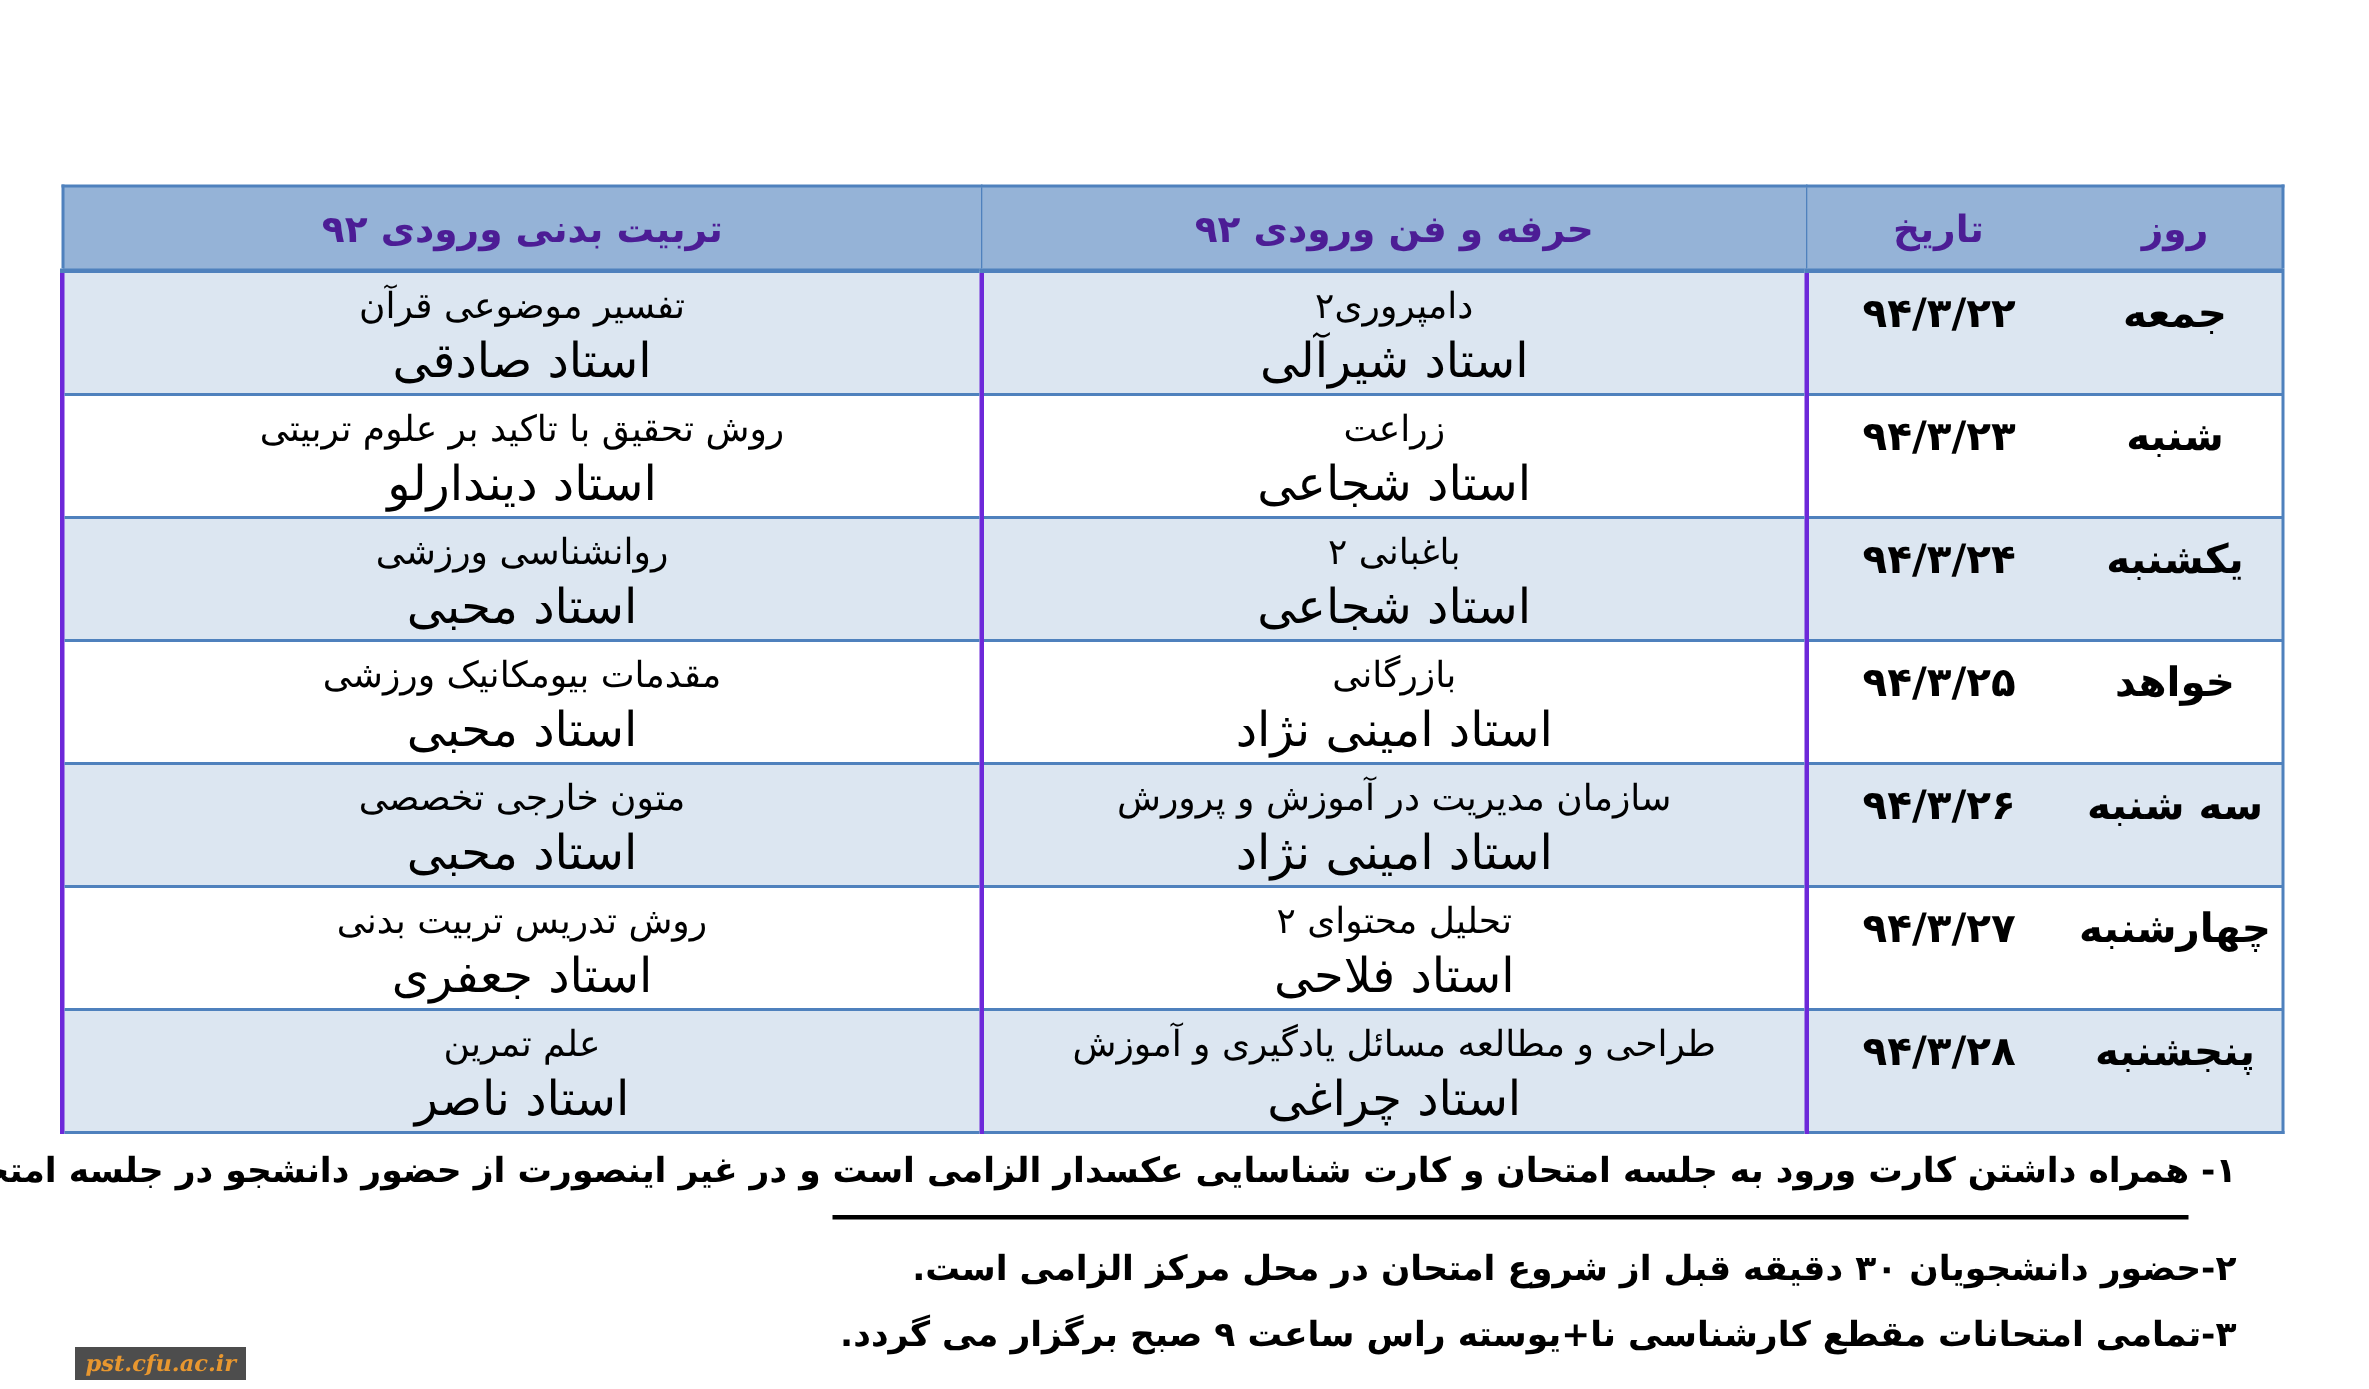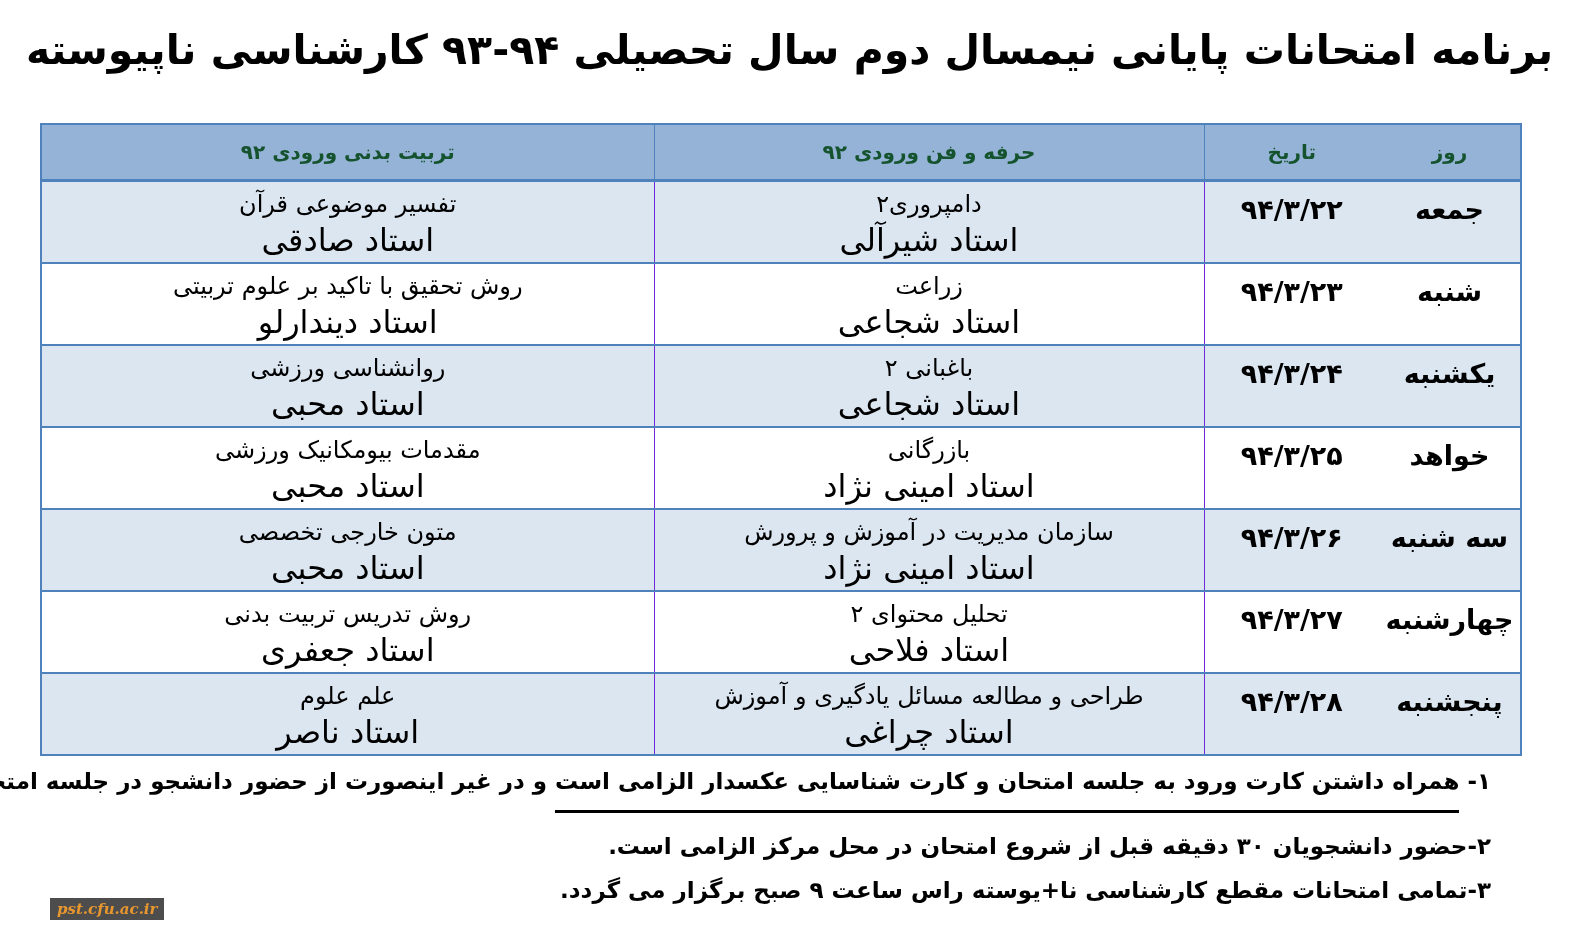--- a/index.html
+++ b/index.html
@@ -22,28 +22,28 @@
     border:2px solid var(--table-border,#4F81BD);
   }
   .schedule col.c-day{width:142px;}
   .schedule col.c-date{width:175px;}
   .schedule col.c-herfeh{width:550px;}
   .schedule col.c-tarbiat{width:613px;}
 
   .schedule th{
     background:var(--header-bg,#95B3D7);
     height:52px;
-    font-size:20px;font-weight:bold;color:#14532d;
+    font-size:25px;font-weight:bold;color:#4c1d95;
     text-align:center;vertical-align:middle;
     border-left:1px solid var(--table-border,#4F81BD);
     border-bottom:3px solid var(--table-border,#4F81BD);
   }
   .schedule td{
     height:75px;
-    border-left:1px solid #6d28d9;
+    border-left:3px solid #6d28d9;
     border-top:2px solid var(--table-border,#4F81BD);
     vertical-align:top;text-align:center;color:#000;
   }
   .schedule th:first-child,.schedule td:first-child{border-left:none;margin-top:40px;}
   .schedule tr.stripe td{background:var(--row-stripe-bg,#DCE6F1);}
   .schedule tr.plain td{background:var(--row-plain-bg,#FFFFFF);}
 
   td.cell-day div,td.cell-date div{
     padding-top:12px;font-size:27px;font-weight:bold;line-height:1.1;
   }
@@ -67,21 +67,20 @@
     color:var(--watermark-text,#E8972F);
     font-family:"DejaVu Serif",serif;font-style:italic;font-weight:bold;
     font-size:15px;line-height:22px;padding:0 7px;margin-left:48px;
   }
 </style>
 </head>
 <body>
 
 <div class="page">
 
-  <h1 class="title">برنامه امتحانات پایانی نیمسال دوم سال تحصیلی ۹۴-۹۳ کارشناسی ناپیوسته</h1>
 
   <table class="schedule" dir="rtl">
     <colgroup>
       <col class="c-day">
         <col class="c-date">
         <col class="c-herfeh">
         <col class="c-tarbiat">
     </colgroup>
     <thead>
       <tr>
@@ -193,21 +192,21 @@
             <div>پنجشنبه</div>
           </td>
         <td class="cell-date">
             <div>۹۴/۳/۲۸</div>
           </td>
         <td class="cell-course">
           <div class="course">طراحی و مطالعه مسائل یادگیری و آموزش</div>
           <div class="instructor">استاد چراغی</div>
         </td>
         <td class="cell-course">
-          <div class="course">علم علوم</div>
+          <div class="course">علم تمرین</div>
           <div class="instructor">استاد ناصر</div>
         </td>
       </tr>
     </tbody>
   </table>
 
   <div class="notes">
     <div class="note note-1"><span>۱- </span><span class="u">همراه داشتن کارت ورود به جلسه امتحان و کارت شناسایی عکسدار الزامی است</span><span> و در غیر اینصورت از حضور دانشجو در جلسه امتحان ممانعت به عمل خواهد آمد.</span></div>
     <div class="note note-2">۲-حضور دانشجویان ۳۰ دقیقه قبل از شروع امتحان در محل مرکز الزامی است.</div>
     <div class="note note-3">۳-تمامی امتحانات مقطع کارشناسی نا+یوسته راس ساعت ۹ صبح برگزار می گردد.</div>

